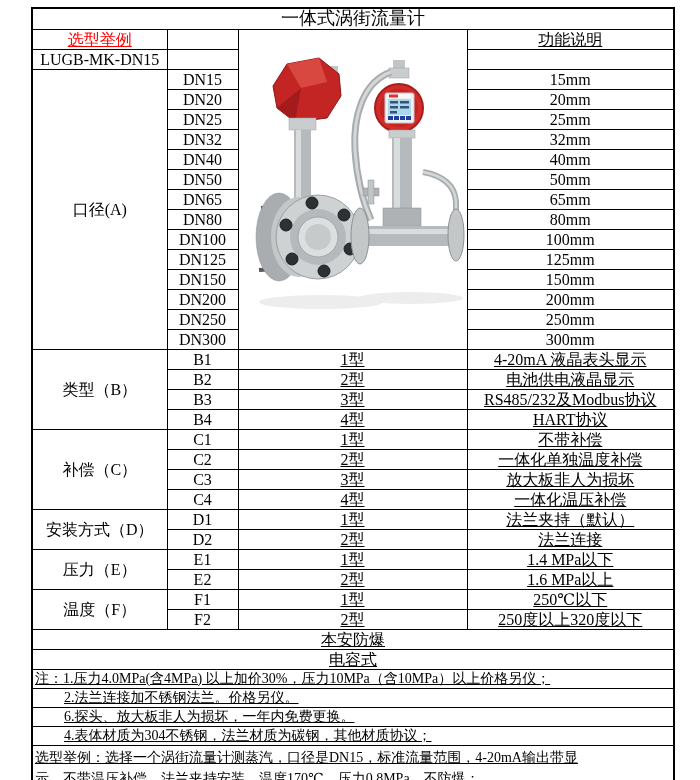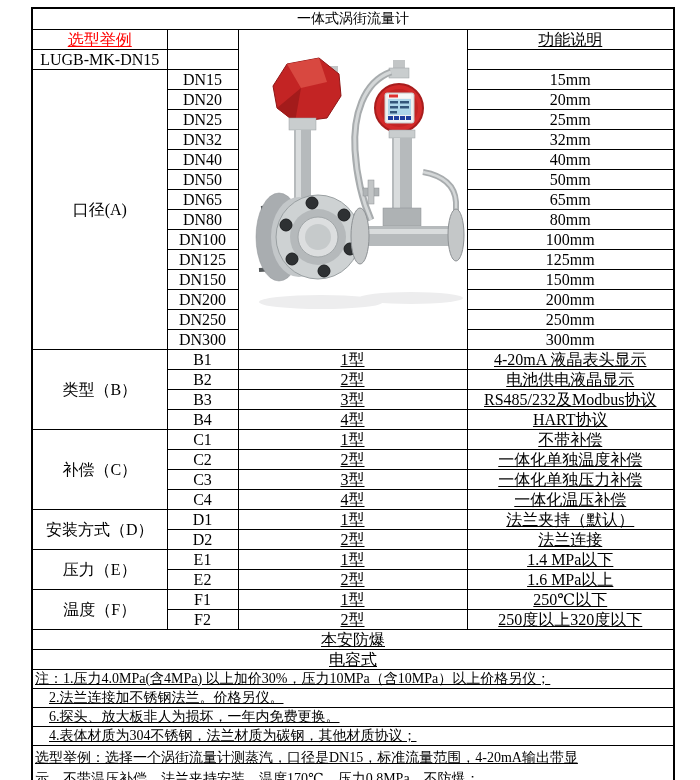--- a/index.html
+++ b/index.html
@@ -2,26 +2,26 @@
 <html><head>
 <meta charset="utf-8">
 <style>
   html,body{margin:0;padding:0;background:#fff;}
   body{width:700px;height:780px;position:relative;font-family:"Liberation Serif","DejaVu Serif",serif;color:#000;}
   table.spec{position:absolute;left:31px;top:7px;width:642px;border-collapse:collapse;table-layout:fixed;border:2px solid #000;}
   td{border:1px solid #000;padding:0;text-align:center;vertical-align:middle;font-size:16px;line-height:19px;overflow:hidden;white-space:nowrap;}
   tr{height:19px;}
   tr.title-row{height:21px;}
   tr.hdr-row,tr.model-row{height:20px;}
-  td.title{font-size:14px;}
+  td.title{font-size:18px;}
   .u{text-decoration:underline;}
   .red{color:#ff0000;}
   td.img-cell{vertical-align:top;padding:0;}
   td.notes{font-size:14px;text-align:left;padding-left:2px;line-height:18px;margin-top:32px;}
-  td.notes.indent{padding-left:16px;}
+  td.notes.indent{padding-left:31px;}
   tr.example-row{height:64px;}
   td.example{font-size:14px;text-align:left;padding:1px 2px;line-height:21px;vertical-align:top;white-space:normal;}
   td.example div{white-space:nowrap;text-decoration:underline;}
   svg{display:block;}
 </style>
 </head>
 <body>
 
 <table class="spec">
   <colgroup>
@@ -210,21 +210,21 @@
     <td class="u">不带补偿</td>
   </tr>
   <tr>
         <td>C2</td>
         <td class="u">2型</td>
         <td class="u">一体化单独温度补偿</td>
       </tr>
   <tr>
         <td>C3</td>
         <td class="u">3型</td>
-        <td class="u">一体化单独压力补偿</td>
+        <td class="u">放大板非人为损坏</td>
       </tr>
   <tr>
         <td>C4</td>
         <td class="u">4型</td>
         <td class="u">一体化温压补偿</td>
       </tr>
 
   <tr>
     <td rowspan="2">安装方式（D）</td>
     <td>D1</td>

